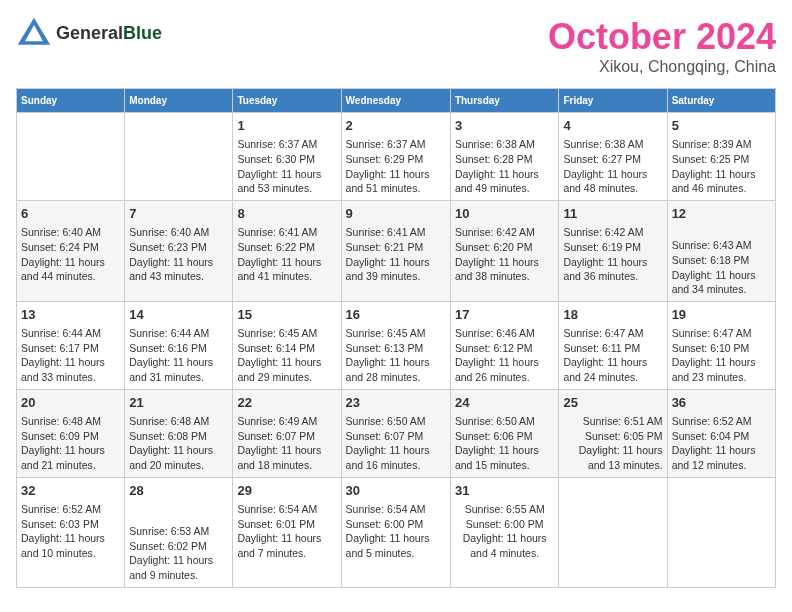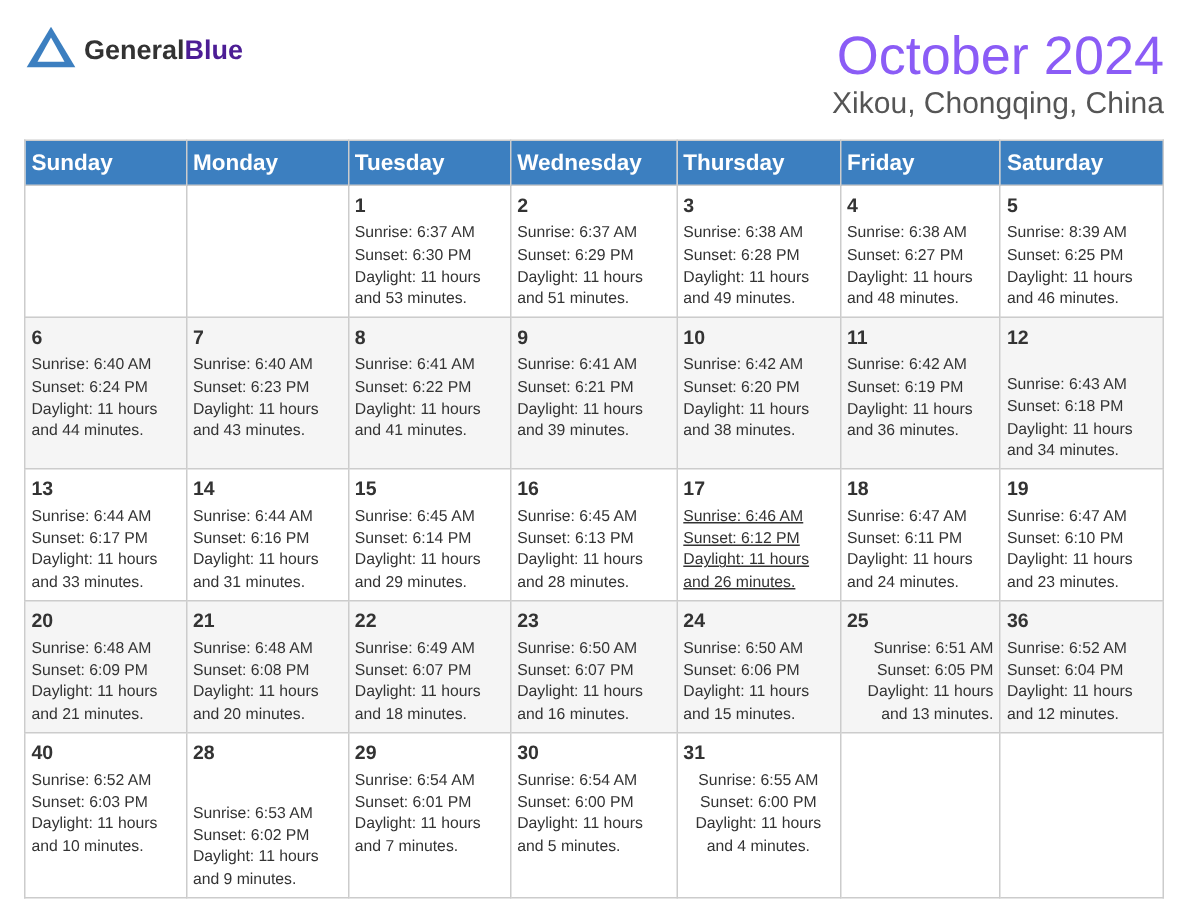--- a/index.html
+++ b/index.html
@@ -31,38 +31,38 @@
     .logo-icon {
       width: 36px;
       height: 36px;
       margin-right: 4px;
     }
     .title-block {
       text-align: right;
     }
     .title-block h1 {
       font-size: 36px;
-      font-weight: normal;
-      color: #8b5cf6;
+      font-weight: bold;
+      color: #ec4899;
     }
     .title-block p {
-      font-size: 20px;
+      font-size: 16px;
       color: #555;
     }
     table {
       width: 100%;
       border-collapse: collapse;
       font-size: 11px;
     }
     thead tr th {
       background-color: #3c7fc0;
       color: #fff;
       padding: 6px 4px;
       text-align: left;
-      font-size: 15px;
+      font-size: 10px;
       font-weight: bold;
       border: 1px solid #ccc;
     }
     tbody tr td {
       border: 1px solid #ccc;
       padding: 4px 4px;
       vertical-align: top;
       width: 113px;
       min-height: 80px;
       background: #fff;
@@ -93,21 +93,21 @@
 <body>
 
 <div class="header">
   <div class="logo">
     <svg class="logo-icon" viewBox="0 0 40 40">
       <polygon points="20,2 38,32 2,32" fill="#3c7fc0"></polygon>
       <polygon points="20,10 30,28 10,28" fill="#fff"></polygon>
     </svg>
     <div class="logo-text">
       <span>General</span>
-      <span style="color:#4c1d95;">Blue</span>
+      <span style="color:#14532d;">Blue</span>
     </div>
   </div>
   <div class="title-block">
     <h1>October 2024</h1>
     <p>Xikou, Chongqing, China</p>
   </div>
 </div>
 
 <table>
   <thead>
@@ -220,21 +220,21 @@
 Daylight: 11 hours and 29 minutes.</div>
         </td>
         <td>
           <span class="day-num">16</span>
           <div class="day-info" style="white-space: pre-line;">Sunrise: 6:45 AM
 Sunset: 6:13 PM
 Daylight: 11 hours and 28 minutes.</div>
         </td>
         <td>
           <span class="day-num">17</span>
-          <div class="day-info" style="white-space: pre-line; text-decoration: underline;">Sunrise: 6:46 AM
+          <div class="day-info" style="white-space: pre-line;">Sunrise: 6:46 AM
 Sunset: 6:12 PM
 Daylight: 11 hours and 26 minutes.</div>
         </td>
         <td>
           <span class="day-num">18</span>
           <div class="day-info" style="white-space: pre-line;">Sunrise: 6:47 AM
 Sunset: 6:11 PM
 Daylight: 11 hours and 24 minutes.</div>
         </td>
         <td>
@@ -283,21 +283,21 @@
         </td>
         <td>
           <span class="day-num">36</span>
           <div class="day-info" style="white-space: pre-line;">Sunrise: 6:52 AM
 Sunset: 6:04 PM
 Daylight: 11 hours and 12 minutes.</div>
         </td>
       </tr>
       <tr>
         <td>
-          <span class="day-num">40</span>
+          <span class="day-num">32</span>
           <div class="day-info" style="white-space: pre-line;">Sunrise: 6:52 AM
 Sunset: 6:03 PM
 Daylight: 11 hours and 10 minutes.</div>
         </td>
         <td>
           <span class="day-num">28</span>
           <div class="day-info" style="white-space: pre-line; margin-top: 24px;">Sunrise: 6:53 AM
 Sunset: 6:02 PM
 Daylight: 11 hours and 9 minutes.</div>
         </td>

